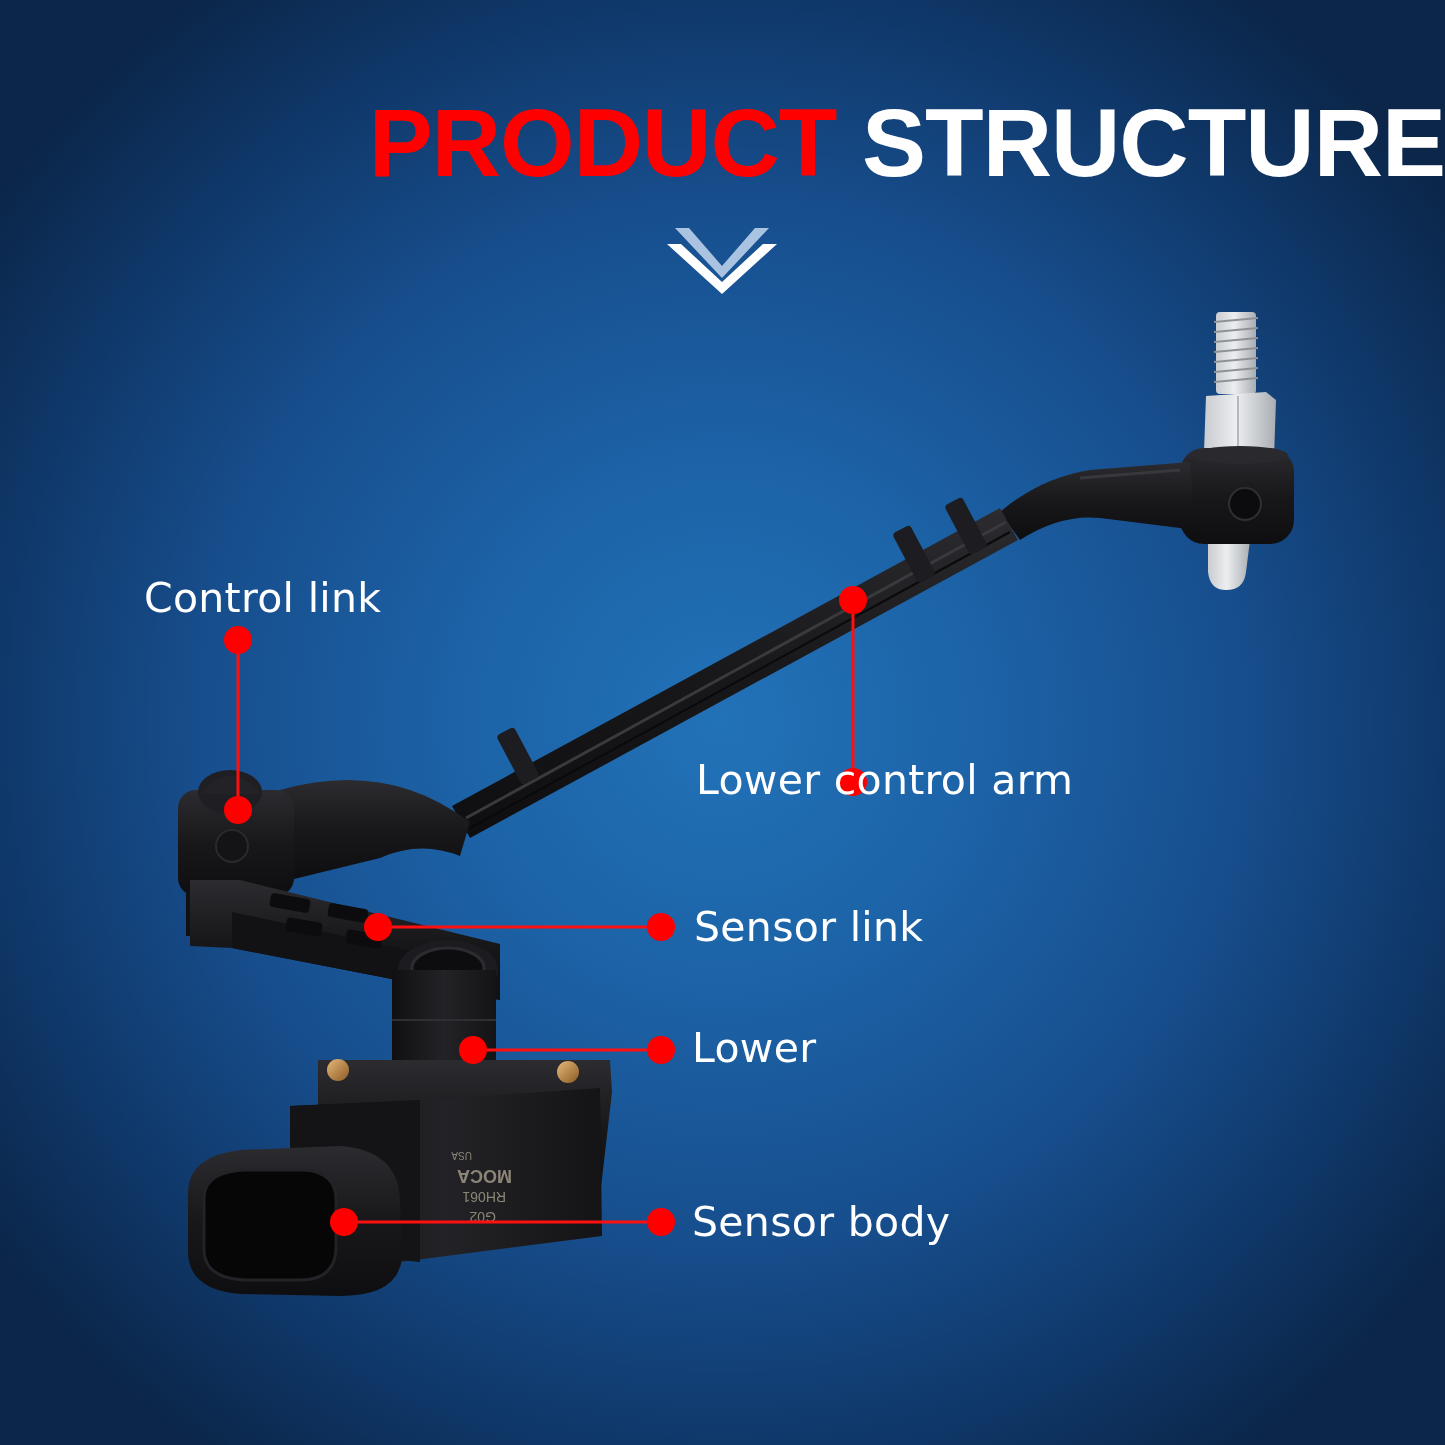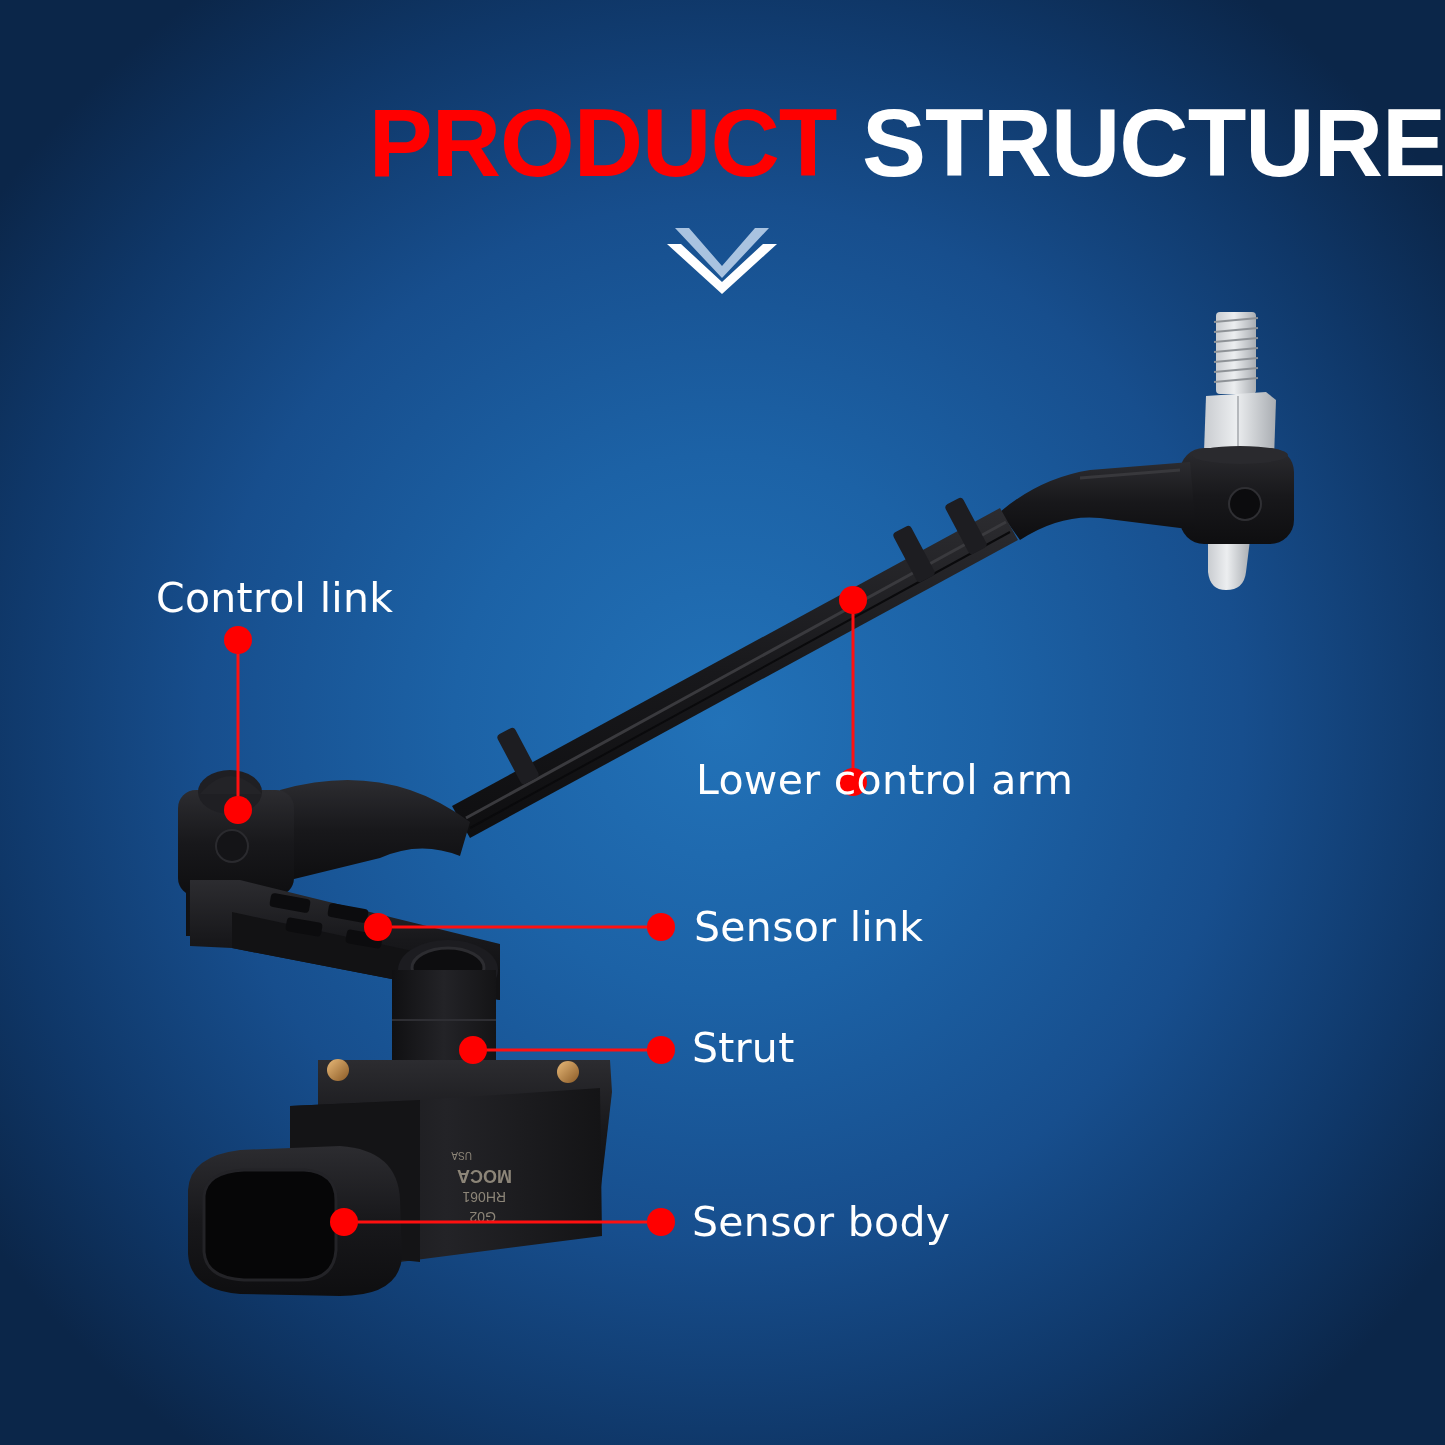--- a/index.html
+++ b/index.html
@@ -157,17 +157,17 @@
     <circle cx="853" cy="782" r="14"></circle>
     <circle cx="378" cy="927" r="14"></circle>
     <circle cx="661" cy="927" r="14"></circle>
     <circle cx="473" cy="1050" r="14"></circle>
     <circle cx="661" cy="1050" r="14"></circle>
     <circle cx="344" cy="1222" r="14"></circle>
     <circle cx="661" cy="1222" r="14"></circle>
   </g>
 </svg>
 
-<div class="label" style="left:156px; top:574px;">Control link</div>
+<div class="label" style="left:144px; top:574px;">Control link</div>
 <div class="label" style="left:696px; top:756px;">Lower control arm</div>
 <div class="label" style="left:694px; top:903px;">Sensor link</div>
-<div class="label" style="left:692px; top:1024px;">Strut</div>
+<div class="label" style="left:692px; top:1024px;">Lower</div>
 <div class="label" style="left:692px; top:1198px;">Sensor body</div>
 
 </body></html>

